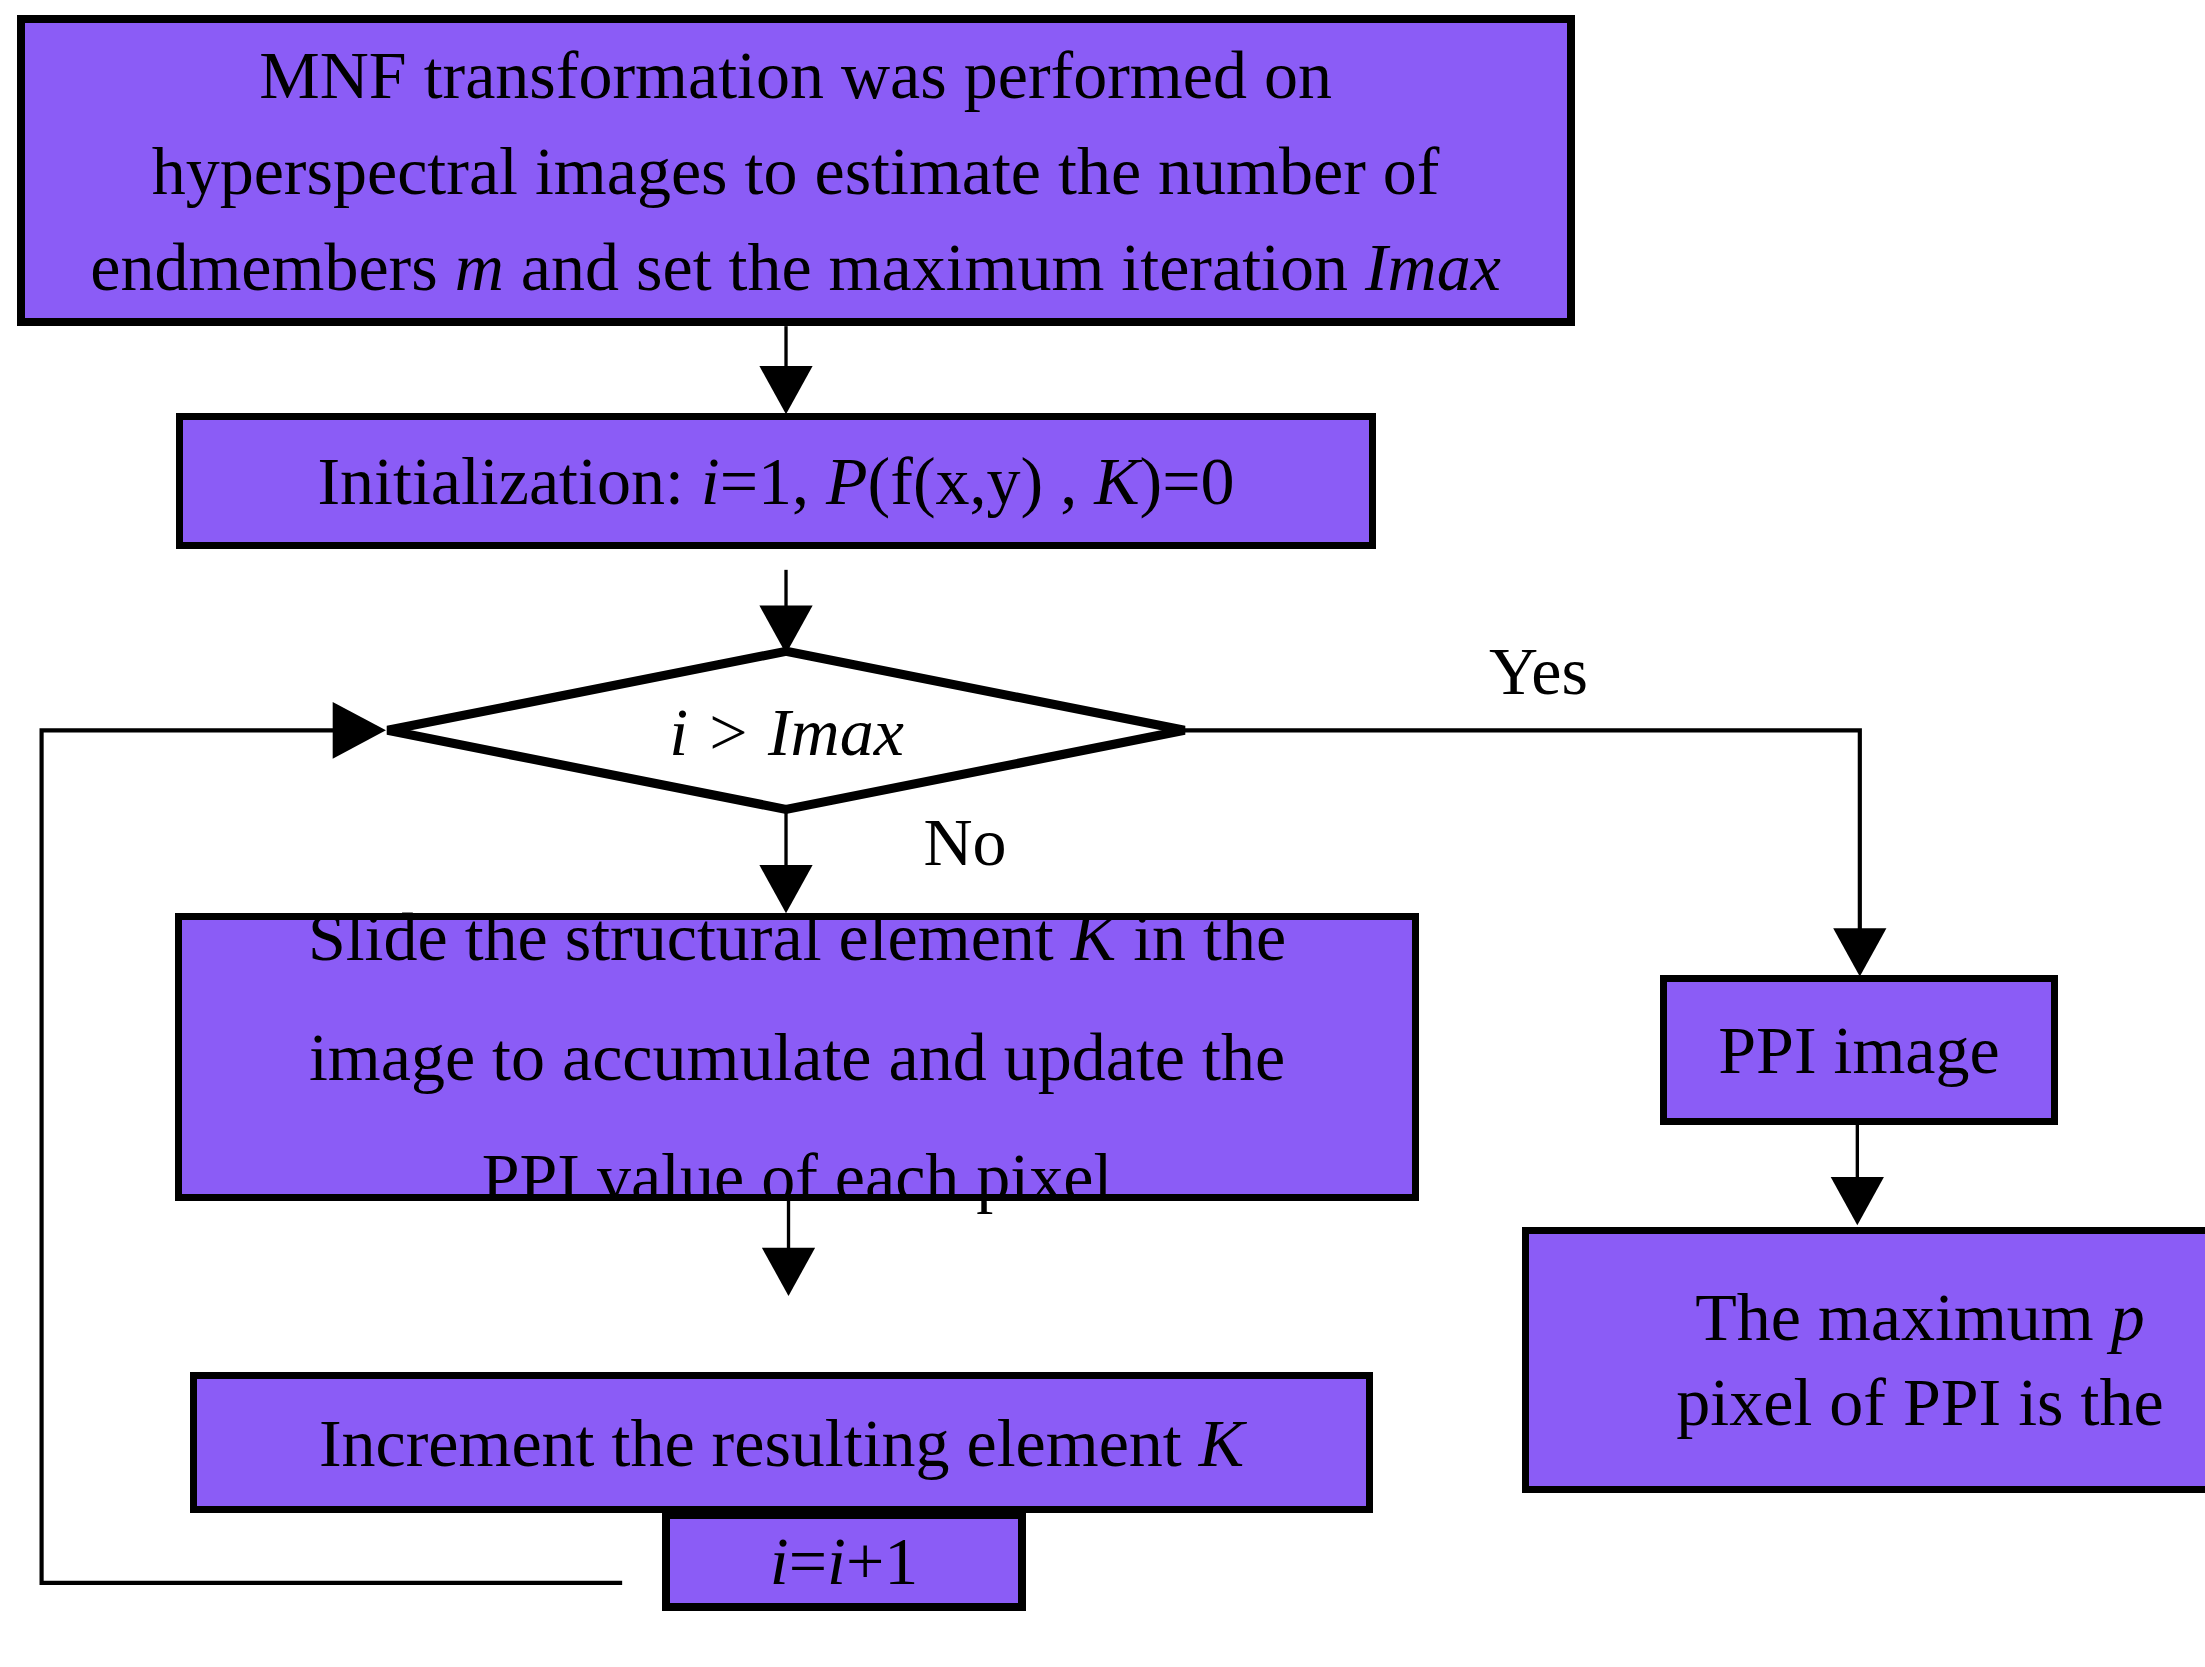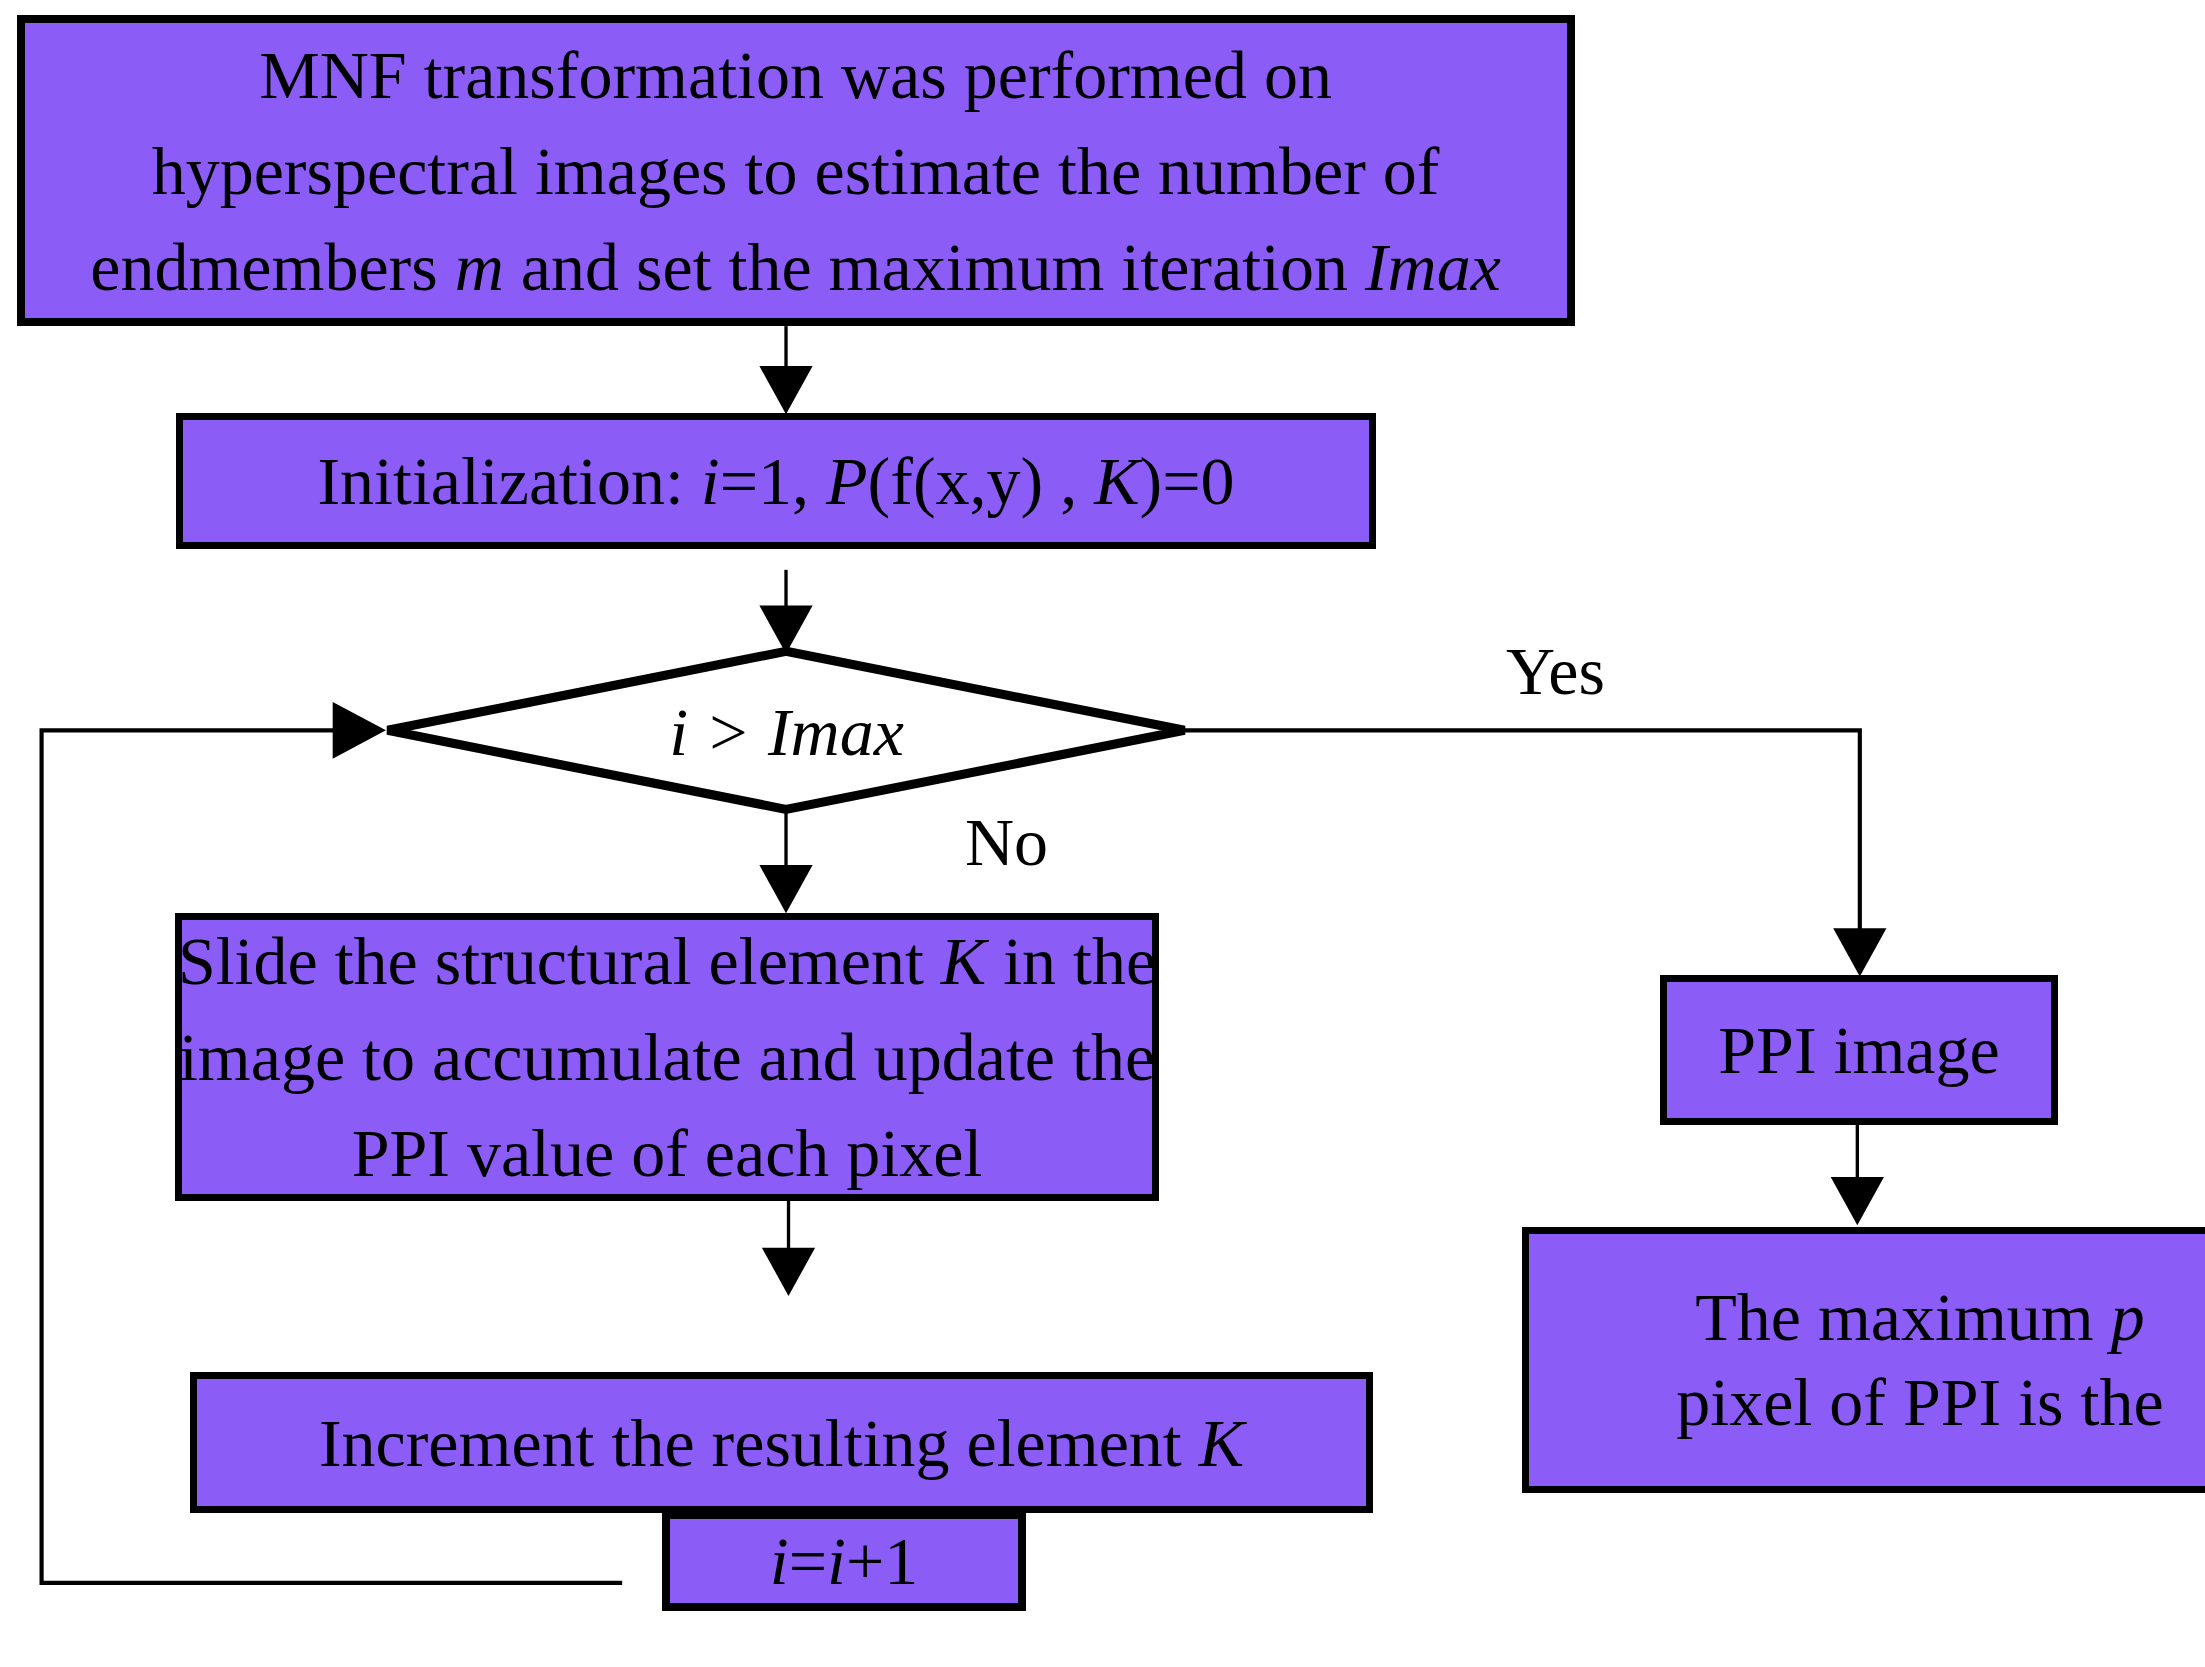--- a/index.html
+++ b/index.html
@@ -27,39 +27,39 @@
     justify-content: center;
     align-items: center;
     text-align: center;
     font-size: 68px;
     line-height: 96px;
   }
   .node .ln { white-space: nowrap; }
   .node i, .flabel i { font-style: italic; }
   #node-mnf      { left: 16.6px;   top: 15px;   width: 1558px; height: 311px; border-width: 8.3px; }
   #node-init     { left: 176px;  top: 413px;  width: 1200px; height: 136px; }
-  #node-slide    { left: 175px;  top: 913px; width: 984px; height: 288px; }
+  #node-slide    { left: 175px;  top: 913px; width: 1244px; height: 288px; gap: 24px; }
   #node-increment{ left: 190px;  top: 1372px; width: 1183px; height: 141px; }
   #node-iplus    { left: 622px;  top: 1511px; width: 364px;  height: 100px; border-width: 8.3px; margin-left: 40px; }
   #node-ppi      { left: 1660px; top: 975px; width: 398px;  height: 150px; }
   #node-maxp     { left: 1522px; top: 1227px; width: 796px;  height: 266px; line-height: 85px; }
   .dlabel {
     position: absolute;
     display: flex;
     justify-content: center;
     align-items: flex-end;
     text-align: center;
     font-size: 68px;
     font-style: italic;
   }
   #label-decision { left: 620px; top: 689px; width: 333px; height: 83px; }
   .flabel {
     position: absolute;
     display: flex;
-    justify-content: flex-end;
+    justify-content: center;
     align-items: center;
     font-size: 68px;
     font-style: normal;
   }
   #label-yes { left: 1472px; top: 632px; width: 133px; height: 79px; }
   #label-no  { left: 882px; top: 803px; width: 166px; height: 79px; }
 </style>
 </head>
 <body>
 

